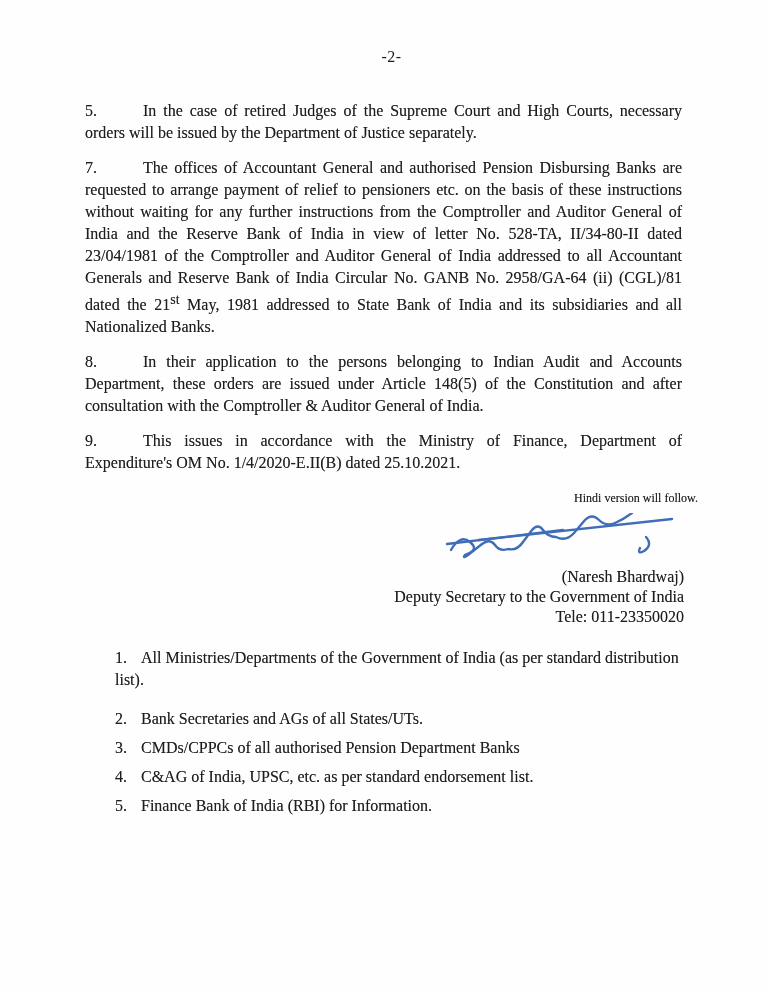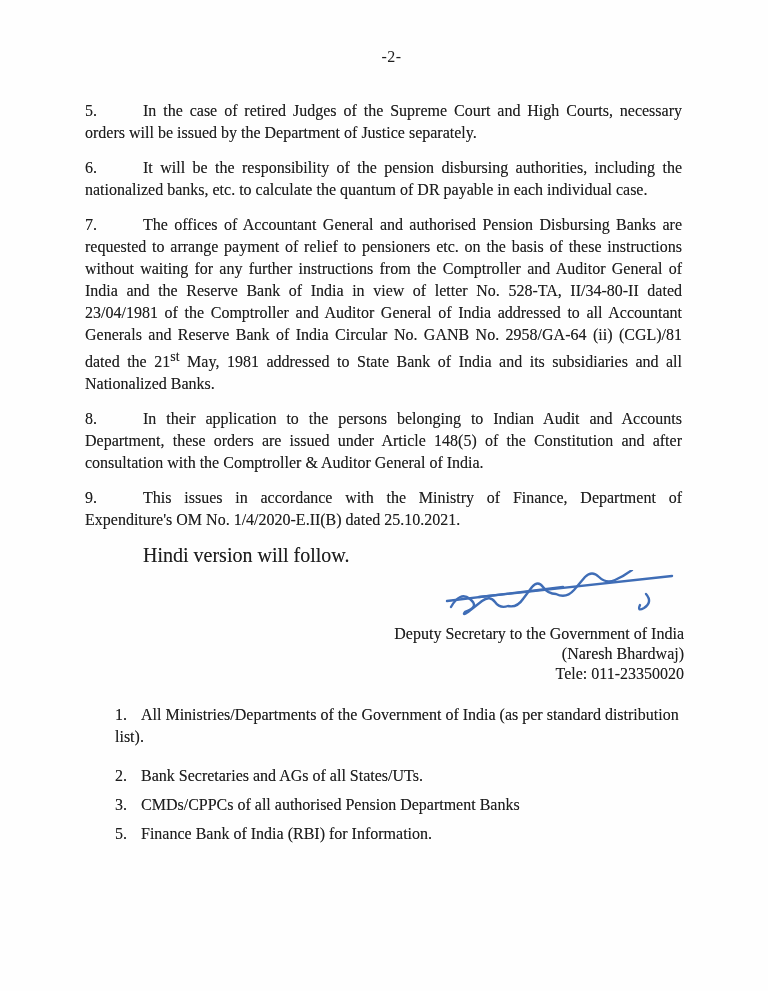--- a/index.html
+++ b/index.html
@@ -25,25 +25,26 @@
     line-height:22px;
     text-align:justify;
     margin:0 16px 13px 0;
     text-shadow:0 0 0.4px rgba(0,0,0,0.45);
   }
   .pnum{
     display:inline-block;
     width:58px;
   }
   .hindi-note{
-    font-size:20px;
+    font-size:12px;
     line-height:22px;
     margin:0 0 0 0;
     padding-left:58px;
     text-shadow:0 0 0.4px rgba(0,0,0,0.45);
+    text-align:right;
   }
   .sig-area{
     text-align:right;
     margin:4px 12px 0 0;
   }
   .sig-scrawl{
     display:inline-block;
     margin-right:10px;
   }
   .sig-block{
@@ -72,21 +73,20 @@
 </head>
 <body>
 
 <div class="page">
   <div class="content">
 
     <p class="page-num">-2-</p>
 
     <p class="para"><span class="pnum">5.</span><span>In the case of retired Judges of the Supreme Court and High Courts, necessary orders will be issued by the Department of Justice separately.</span></p>
 
-    <p class="para"><span class="pnum">6.</span><span>It will be the responsibility of the pension disbursing authorities, including the nationalized banks, etc. to calculate the quantum of DR payable in each individual case.</span></p>
 
     <p class="para"><span class="pnum">7.</span><span>The offices of Accountant General and authorised Pension Disbursing Banks are requested to arrange payment of relief to pensioners etc. on the basis of these instructions without waiting for any further instructions from the Comptroller and Auditor General of India and the Reserve Bank of India in view of letter No. 528-TA, II/34-80-II dated 23/04/1981 of the Comptroller and Auditor General of India addressed to all Accountant Generals and Reserve Bank of India Circular No. GANB No. 2958/GA-64 (ii) (CGL)/81 dated the 21</span><sup>st</sup><span> May, 1981 addressed to State Bank of India and its subsidiaries and all Nationalized Banks.</span></p>
 
     <p class="para"><span class="pnum">8.</span><span>In their application to the persons belonging to Indian Audit and Accounts Department, these orders are issued under Article 148(5) of the Constitution and after consultation with the Comptroller &amp; Auditor General of India.</span></p>
 
     <p class="para"><span class="pnum">9.</span><span>This issues in accordance with the Ministry of Finance, Department of Expenditure's OM No. 1/4/2020-E.II(B) dated 25.10.2021.</span></p>
 
     <p class="hindi-note">Hindi version will follow.</p>
 
     <div class="sig-area">
@@ -94,26 +94,27 @@
         <g fill="none" stroke-width="2.4" stroke-linecap="round" stroke-linejoin="round" stroke="#3f6db6">
           <path d="M6,31 L122,17"></path>
           <path d="M38,27 L231,6"></path>
           <path d="M10,37 q9,-16 19,-8 t-5,13 q-3,4 3,0 l14,-11 q8,-6 13,1 t13,4 q9,2 15,-7 l9,-12 q6,-7 11,0 t13,7 q10,5 18,-4 l11,-13 q7,-7 14,0 q7,7 16,3 q9,-4 17,-10"></path>
           <path d="M205,24 q7,8 -2,14 q-7,4 -4,-3"></path>
         </g>
       </svg>
     </div>
 
     <div class="sig-block">
+      <div>(Naresh Bhardwaj)</div>
       <div>Deputy Secretary to the Government of India</div>
-      <div>(Naresh Bhardwaj)</div>
       <div>Tele: 011-23350020</div>
     </div>
 
     <div class="dist-list">
       <div class="dist-item first-gap"><span class="dnum">1.</span><span>All Ministries/Departments of the Government of India (as per standard distribution list).</span></div>
       <div class="dist-item"><span class="dnum">2.</span><span>Bank Secretaries and AGs of all States/UTs.</span></div>
       <div class="dist-item"><span class="dnum">3.</span><span>CMDs/CPPCs of all authorised Pension Department Banks</span></div>
+      <div class="dist-item"><span class="dnum">4.</span><span>C&amp;AG of India, UPSC, etc. as per standard endorsement list.</span></div>
       <div class="dist-item"><span class="dnum">5.</span><span>Finance Bank of India (RBI) for Information.</span></div>
     </div>
 
   </div>
 </div>
 
 </body></html>

